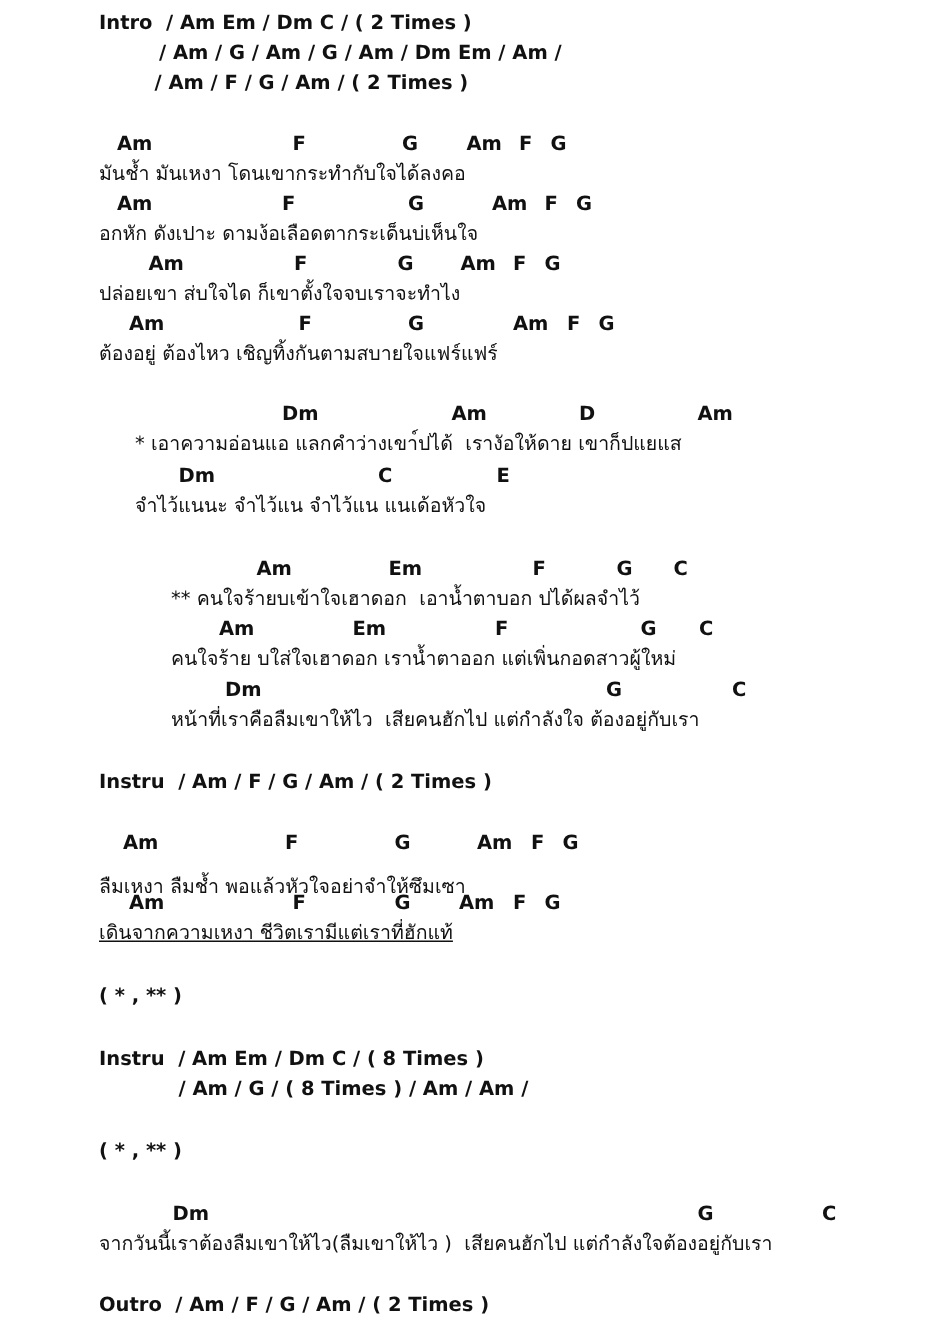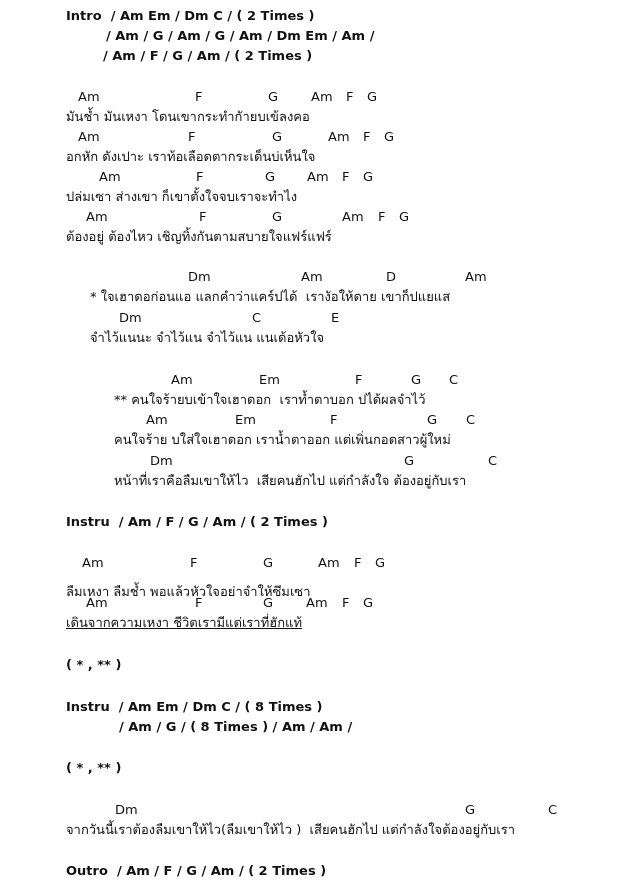--- a/index.html
+++ b/index.html
@@ -1,50 +1,50 @@
 <!DOCTYPE html>
 <html><head>
 <meta charset="utf-8">
 <style>
   html, body { margin: 0; padding: 0; background: #ffffff; }
   body { width: 620px; height: 890px; position: relative; overflow: hidden;
          font-family: "DejaVu Sans", "Liberation Sans", sans-serif; color: #111111; }
   .line { position: absolute; white-space: pre; line-height: 20px; }
   .hdr { font-weight: bold; font-size: 13px; letter-spacing: 0px; }
   .lyric { font-size: 13px; }
-  .chord { position: absolute; font-weight: normal; font-size: 13px; line-height: 20px; }
+  .chord { position: absolute; font-weight: bold; font-size: 13px; line-height: 20px; }
 </style>
 </head>
 <body>
 
 <div class="line hdr" style="left:66px;top:6px;text-align:right;">Intro  / Am Em / Dm C / ( 2 Times )</div>
 <div class="line hdr" style="left:106px;top:26px;">/ Am / G / Am / G / Am / Dm Em / Am /</div>
 <div class="line hdr" style="left:103px;top:46px;">/ Am / F / G / Am / ( 2 Times )</div>
 
 <div>
   <div class="line" style="left:0;top:87px;width:620px;height:20px;"><span class="chord" style="left: 78px; top: 0px;">Am</span><span class="chord" style="left: 195px; top: 0px;">F</span><span class="chord" style="left: 268px; top: 0px;">G</span><span class="chord" style="left: 311px; top: 0px;">Am</span><span class="chord" style="left: 346px; top: 0px;">F</span><span class="chord" style="left: 367px; top: 0px;">G</span></div>
-  <div class="line lyric" style="left:66px;top:107px;">มันช้ำ มันเหงา โดนเขากระทำกัายบเข้ลงคอ</div>
+  <div class="line lyric" style="left:66px;top:107px;">มันช้ำ มันเหงา โดนเขากระทำกับใจได้ลงคอ</div>
   <div class="line" style="left:0;top:127px;width:620px;height:20px;"><span class="chord" style="left: 78px; top: 0px;">Am</span><span class="chord" style="left: 188px; top: 0px;">F</span><span class="chord" style="left: 272px; top: 0px;">G</span><span class="chord" style="left: 328px; top: 0px;">Am</span><span class="chord" style="left: 363px; top: 0px;">F</span><span class="chord" style="left: 384px; top: 0px;">G</span></div>
-  <div class="line lyric" style="left:66px;top:147px;">อกหัก ดังเปาะ เราท้อเลือดตากระเด็นบ่เห็นใจ</div>
+  <div class="line lyric" style="left:66px;top:147px;">อกหัก ดังเปาะ ดามง้อเลือดตากระเด็นบ่เห็นใจ</div>
   <div class="line" style="left:0;top:167px;width:620px;height:20px;"><span class="chord" style="left: 99px; top: 0px;">Am</span><span class="chord" style="left: 196px; top: 0px;">F</span><span class="chord" style="left: 265px; top: 0px;">G</span><span class="chord" style="left: 307px; top: 0px;">Am</span><span class="chord" style="left: 342px; top: 0px;">F</span><span class="chord" style="left: 363px; top: 0px;">G</span></div>
-  <div class="line lyric" style="left:66px;top:187px;">ปล่มเซา ส่างเขา ก็เขาตั้งใจจบเราจะทำไง</div>
+  <div class="line lyric" style="left:66px;top:187px;">ปล่อยเขา ส่บใจได ก็เขาตั้งใจจบเราจะทำไง</div>
   <div class="line" style="left:0;top:207px;width:620px;height:20px;"><span class="chord" style="left: 86px; top: 0px;">Am</span><span class="chord" style="left: 199px; top: 0px;">F</span><span class="chord" style="left: 272px; top: 0px;">G</span><span class="chord" style="left: 342px; top: 0px;">Am</span><span class="chord" style="left: 378px; top: 0px;">F</span><span class="chord" style="left: 399px; top: 0px;">G</span></div>
   <div class="line lyric" style="left:66px;top:227px;">ต้องอยู่ ต้องไหว เชิญทิ้งกันตามสบายใจแฟร์แฟร์</div>
 </div>
 
 <div>
   <div class="line" style="left:0;top:267px;width:620px;height:20px;"><span class="chord" style="left: 188px; top: 0px;">Dm</span><span class="chord" style="left: 301px; top: 0px;">Am</span><span class="chord" style="left: 386px; top: 0px;">D</span><span class="chord" style="left: 465px; top: 0px;">Am</span></div>
-  <div class="line lyric" style="left:90px;top:287px;">* ใจเฮาดอก่อนแอ แลกคำว่าแคร์ปได้  เรางัอให้ดาย เขาก็ปแยแส</div>
+  <div class="line lyric" style="left:90px;top:287px;">* เอาความอ่อนแอ แลกคำว่างเขา์ปได้  เรางัอให้ดาย เขาก็ปแยแส</div>
   <div class="line" style="left:0;top:308px;width:620px;height:20px;"><span class="chord" style="left: 119px; top: 0px;">Dm</span><span class="chord" style="left: 252px; top: 0px;">C</span><span class="chord" style="left: 331px; top: 0px;">E</span></div>
   <div class="line lyric" style="left:90px;top:328px;">จำไว้แนนะ จำไว้แน จำไว้แน แนเด้อหัวใจ</div>
 </div>
 
 <div>
   <div class="line" style="left:0;top:370px;width:620px;height:20px;"><span class="chord" style="left: 171px; top: 0px;">Am</span><span class="chord" style="left: 259px; top: 0px;">Em</span><span class="chord" style="left: 355px; top: 0px;">F</span><span class="chord" style="left: 411px; top: 0px;">G</span><span class="chord" style="left: 449px; top: 0px;">C</span></div>
-  <div class="line lyric" style="left:114px;top:390px;">** คนใจร้ายบเข้าใจเฮาดอก  เราท้ำตาบอก ปได้ผลจำไว้</div>
+  <div class="line lyric" style="left:114px;top:390px;">** คนใจร้ายบเข้าใจเฮาดอก  เอาน้ำตาบอก ปได้ผลจำไว้</div>
   <div class="line" style="left:0;top:410px;width:620px;height:20px;"><span class="chord" style="left: 146px; top: 0px;">Am</span><span class="chord" style="left: 235px; top: 0px;">Em</span><span class="chord" style="left: 330px; top: 0px;">F</span><span class="chord" style="left: 427px; top: 0px;">G</span><span class="chord" style="left: 466px; top: 0px;">C</span></div>
   <div class="line lyric" style="left:114px;top:430px;">คนใจร้าย บใส่ใจเฮาดอก เราน้ำตาออก แต่เพิ่นกอดสาวผู้ใหม่</div>
   <div class="line" style="left:0;top:451px;width:620px;height:20px;"><span class="chord" style="left: 150px; top: 0px;">Dm</span><span class="chord" style="left: 404px; top: 0px;">G</span><span class="chord" style="left: 488px; top: 0px;">C</span></div>
   <div class="line lyric" style="left:114px;top:471px;">หน้าที่เราคือลืมเขาให้ไว  เสียคนฮักไป แต่กำลังใจ ต้องอยู่กับเรา</div>
 </div>
 
 <div class="line hdr" style="left:66px;top:512px;">Instru  / Am / F / G / Am / ( 2 Times )</div>
 
 <div>
   <div class="line" style="left:0;top:553px;width:620px;height:20px;"><span class="chord" style="left: 82px; top: 0px;">Am</span><span class="chord" style="left: 190px; top: 0px;">F</span><span class="chord" style="left: 263px; top: 0px;">G</span><span class="chord" style="left: 318px; top: 0px;">Am</span><span class="chord" style="left: 354px; top: 0px;">F</span><span class="chord" style="left: 375px; top: 0px;">G</span></div>

